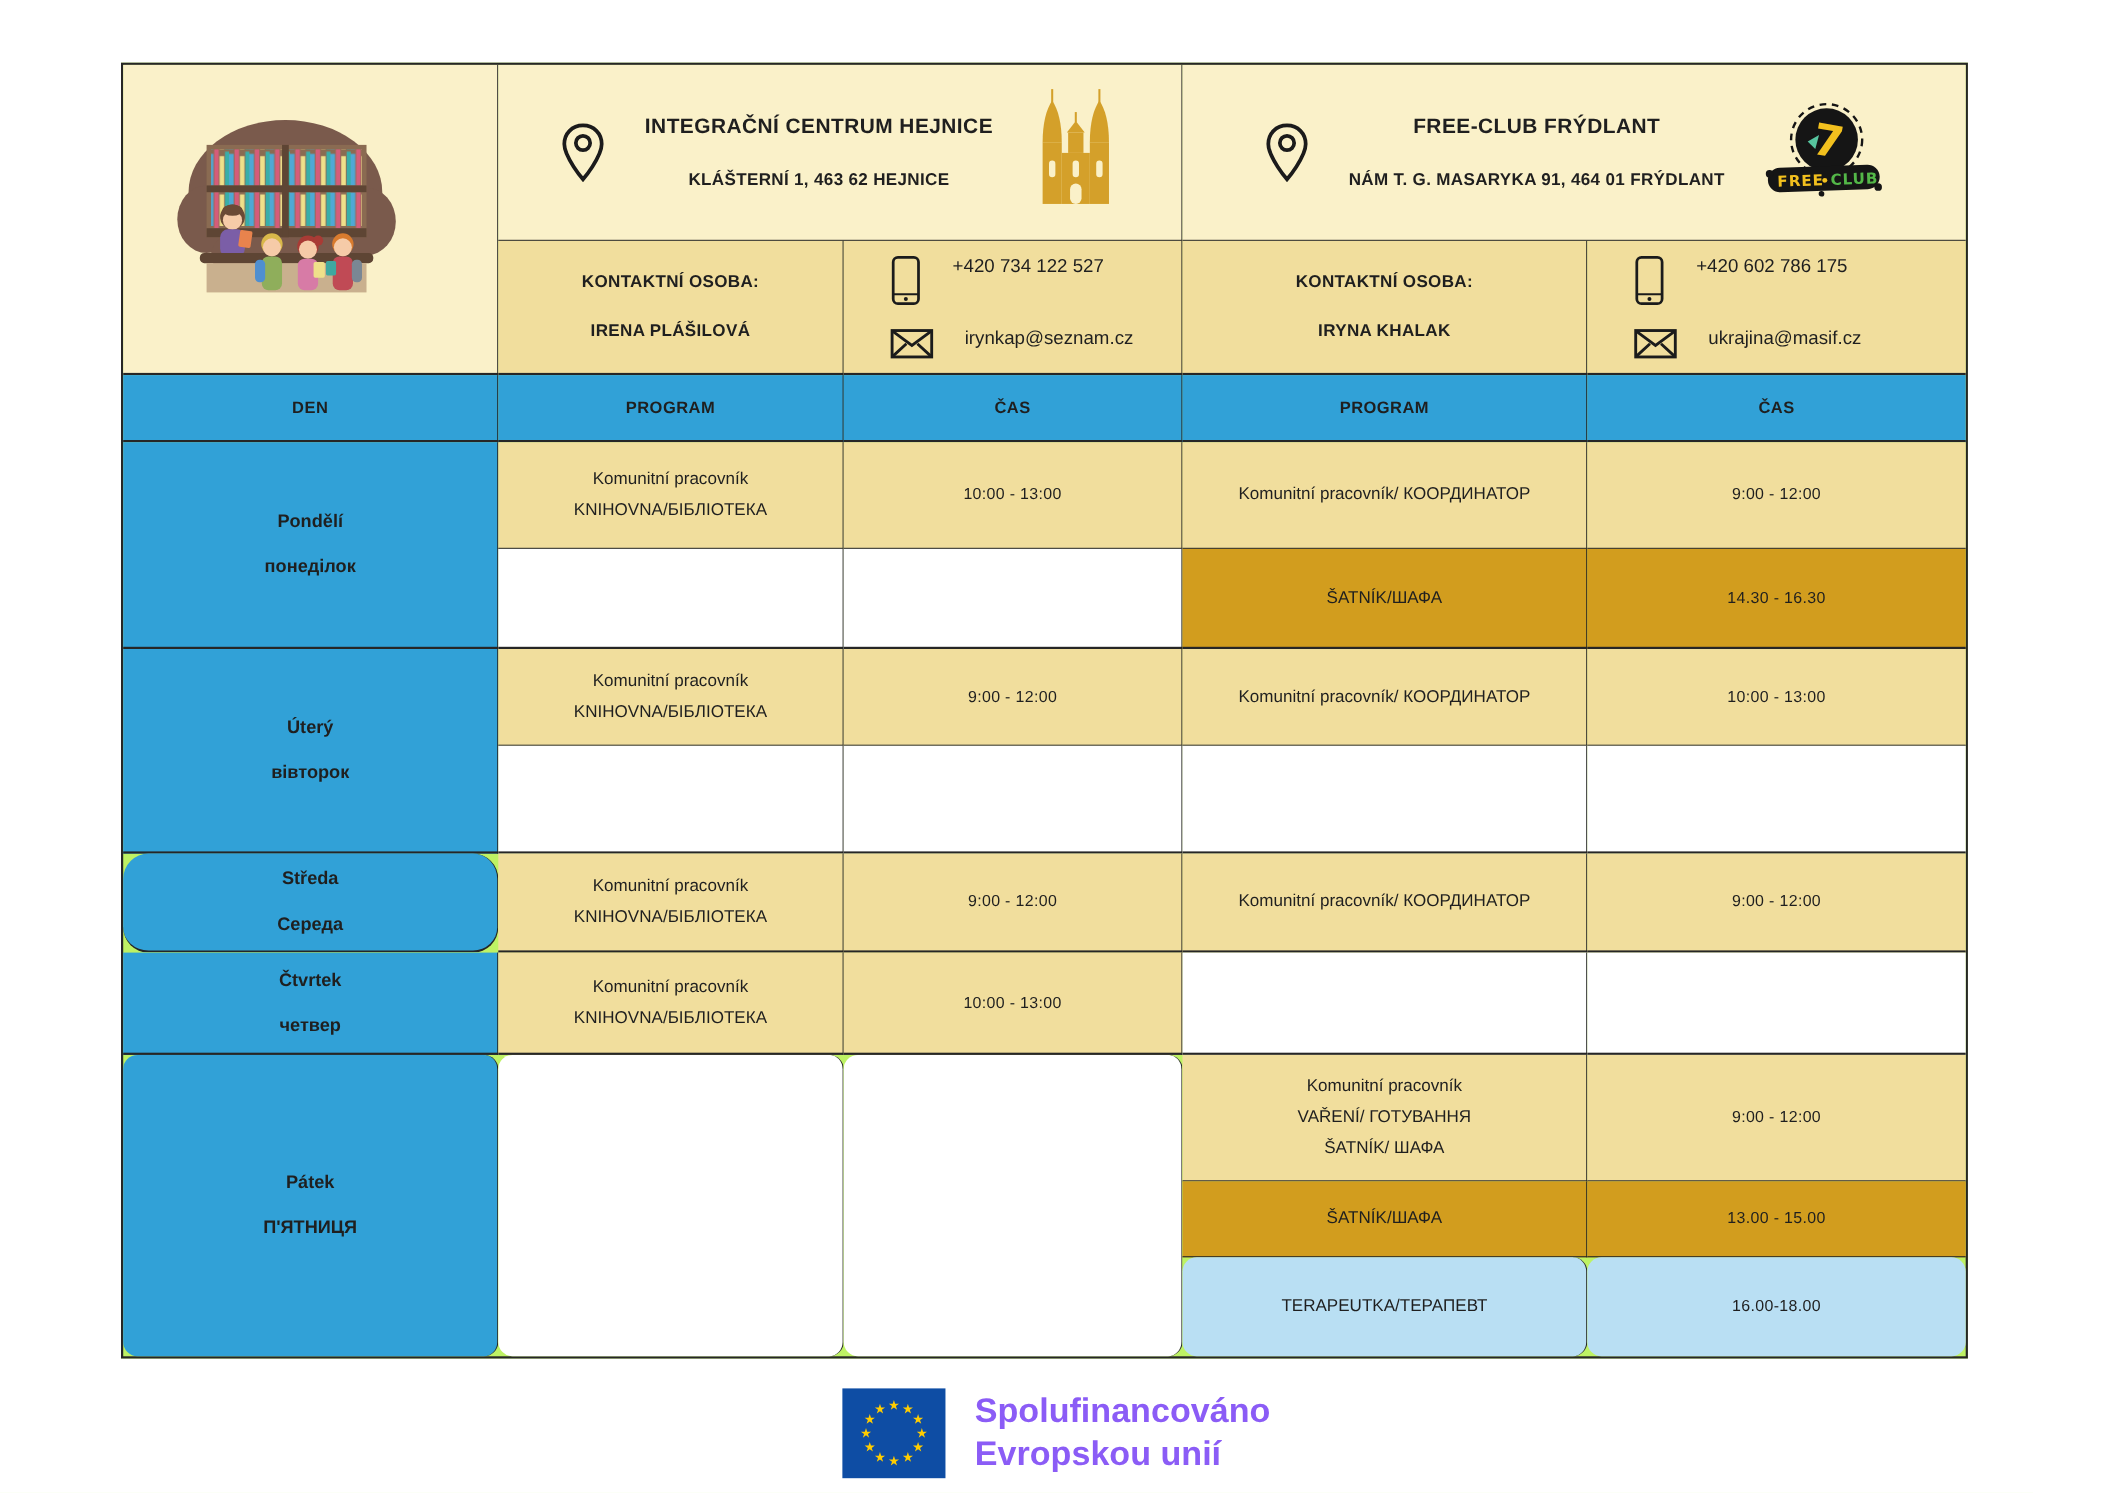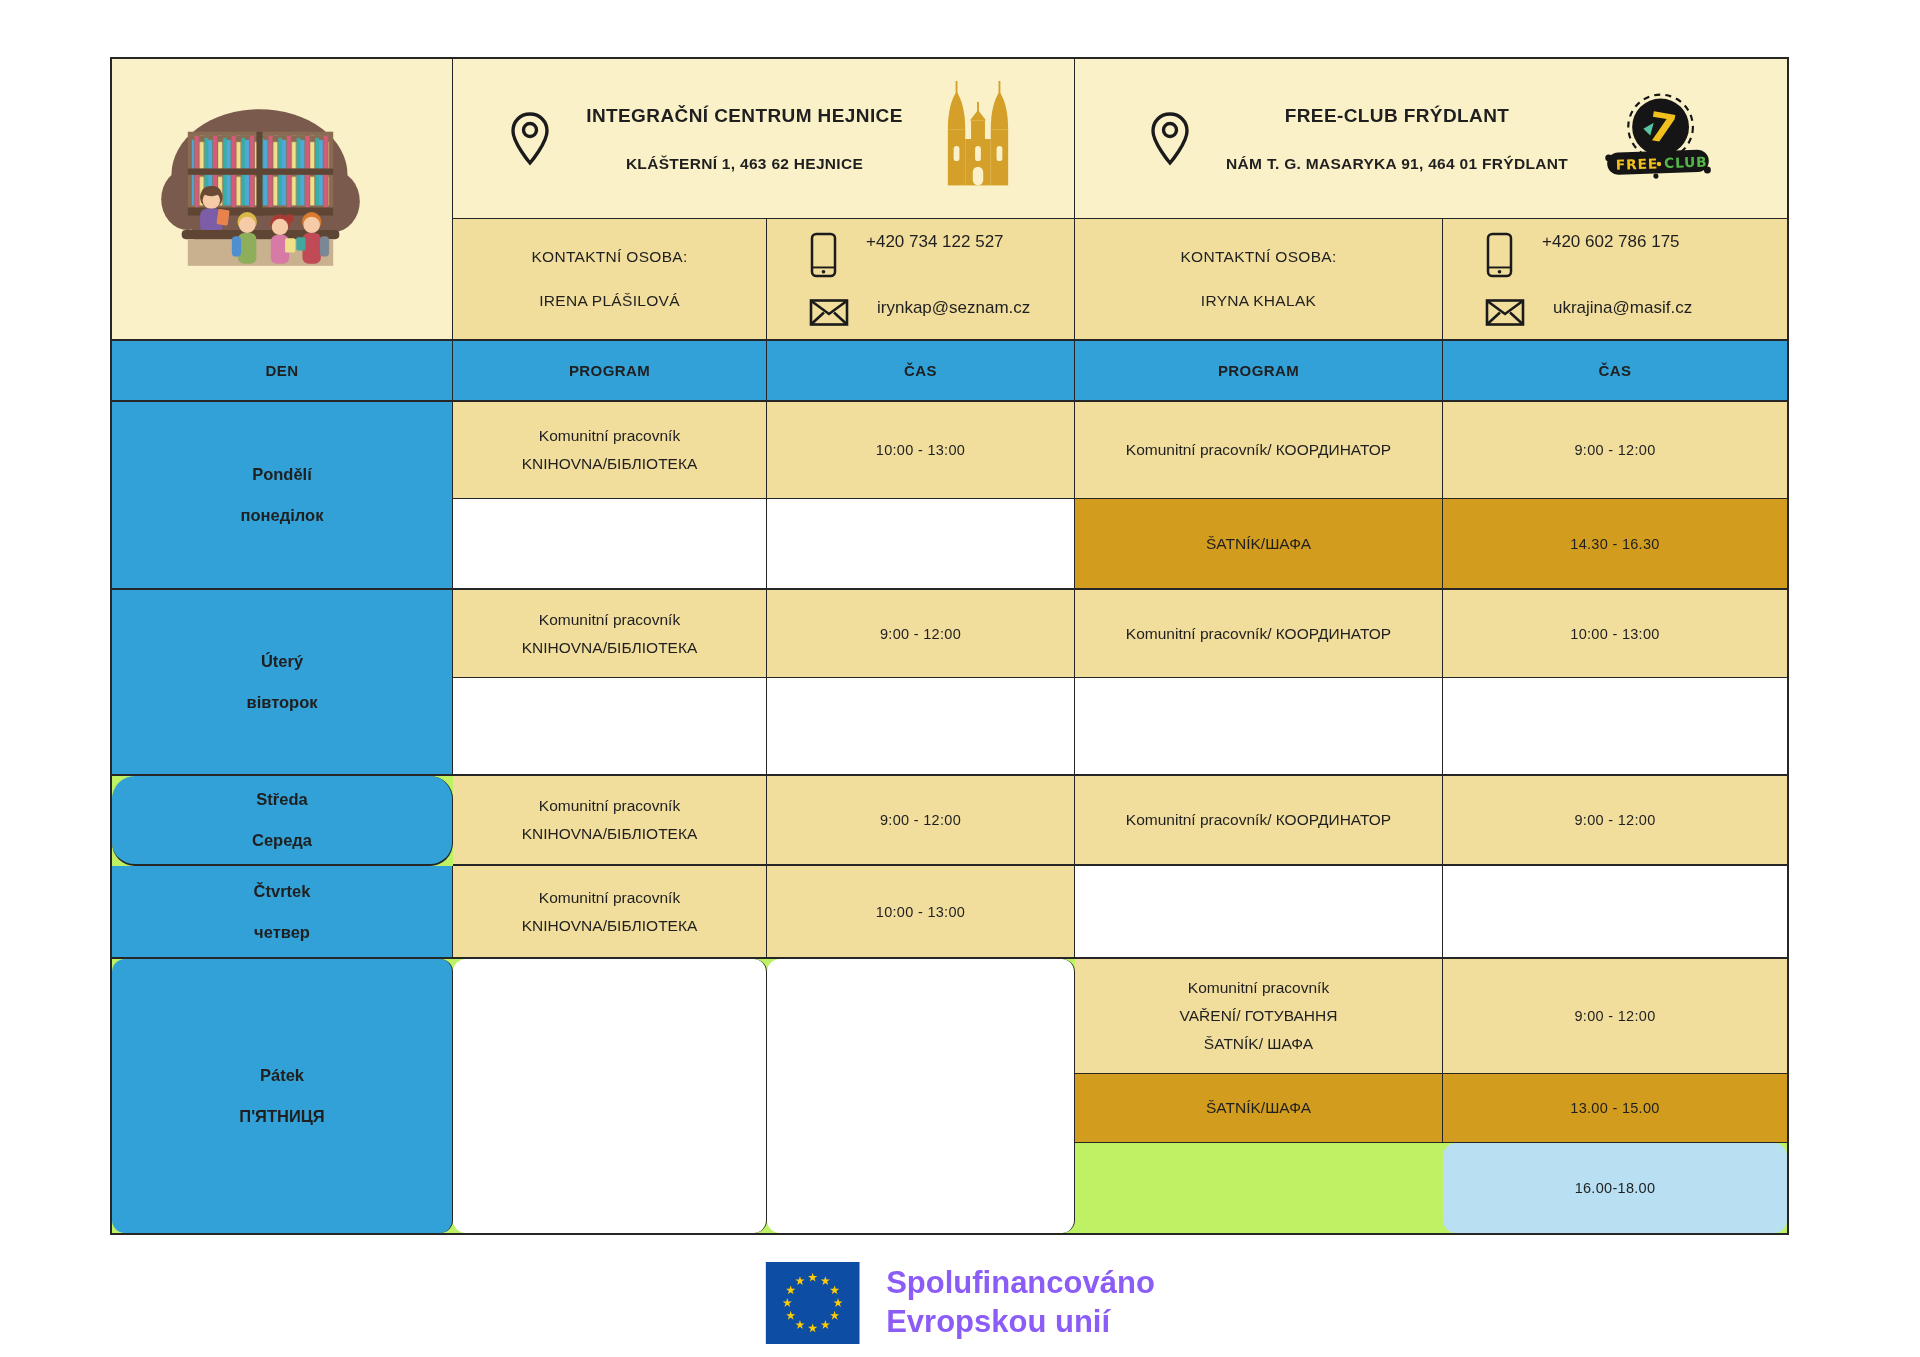--- a/index.html
+++ b/index.html
@@ -26,21 +26,21 @@
   .whitec{background:#ffffff;}
 
   
   .banner{flex-direction:row;gap:34px;justify-content:center;padding:0 18px;}
   .banner-text{display:flex;flex-direction:column;gap:28px;align-items:center;}
   .banner-title{font-size:19px;font-weight:bold;letter-spacing:.4px;}
   .banner-addr{font-size:15.5px;font-weight:bold;letter-spacing:.3px;}
 
   
   .contact-label-cell{gap:26px;}
-  .contact-label-cell .lbl{font-size:15.5px;font-weight:normal;letter-spacing:.3px;}
+  .contact-label-cell .lbl{font-size:15.5px;font-weight:bold;letter-spacing:.3px;}
   .contact-detail{align-items:flex-start;justify-content:center;gap:20px;padding-left:42px;}
   .crow{display:flex;align-items:flex-start;gap:28px;}
   .ctext{font-size:17px;}
 
   
   .hdr{font-weight:bold;font-size:15px;letter-spacing:.4px;}
 
   
   .day{gap:22px;}
   .day .l1,.day .l2{font-weight:bold;font-size:16.5px;}
@@ -279,20 +279,21 @@
     <div class="cell whitec bnone" style="grid-column:2;grid-row:10/13;"></div>
     <div class="cell whitec bnone" style="grid-column:3;grid-row:10/13;"></div>
     <div class="cell tan prog" style="grid-column:4;grid-row:10;">
       <div>Komunitní pracovník</div>
       <div>VAŘENÍ/ ГОТУВАННЯ</div>
       <div>ŠATNÍK/ ШАФА</div>
     </div>
     <div class="cell tan time rnone" style="grid-column:5;grid-row:10;">9:00 - 12:00</div>
     <div class="cell goldc prog" style="grid-column:4;grid-row:11;">ŠATNÍK/ШАФА</div>
     <div class="cell goldc time rnone" style="grid-column:5;grid-row:11;">13.00 - 15.00</div>
+    <div class="cell lbluec prog bnone" style="grid-column:4;grid-row:12;">TERAPEUTKA/ТЕРАПЕВТ</div>
     <div class="cell lbluec time bnone rnone" style="grid-column:5;grid-row:12;">16.00-18.00</div>
 
   </div>
 
   <div class="footer">
     <svg width="95" height="82" viewBox="0 0 96 84">
       <defs>
         <path id="eustar" d="M0,-5 L1.12,-1.55 L4.76,-1.55 L1.82,0.59 L2.94,4.05 L0,1.91 L-2.94,4.05 L-1.82,0.59 L-4.76,-1.55 L-1.12,-1.55 Z" fill="#FFCC00"></path>
       </defs>
       <rect x="0" y="0" width="96" height="84" fill="#0E4DA4"></rect>

